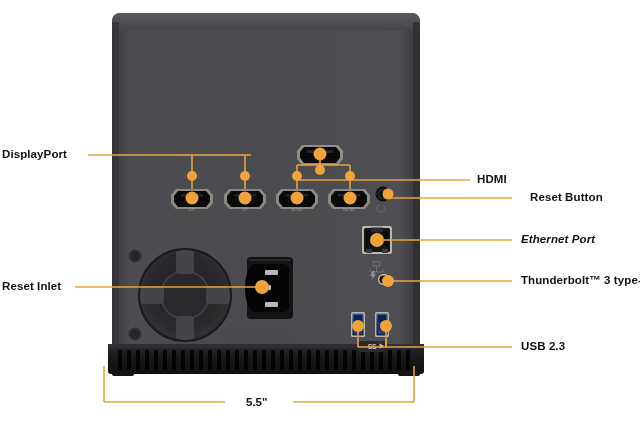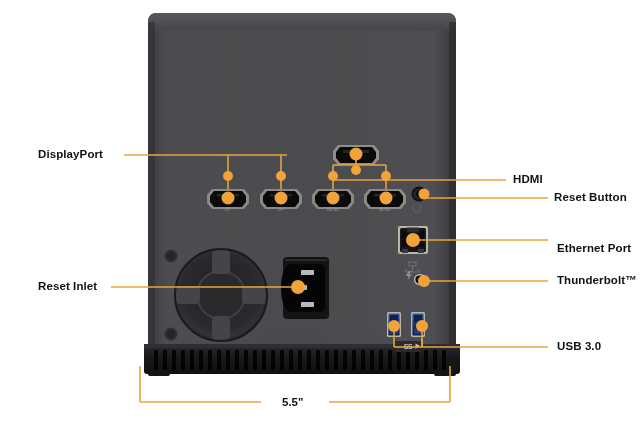--- a/index.html
+++ b/index.html
@@ -3,21 +3,21 @@
 <meta charset="utf-8">
 <style>
   html,body{margin:0;padding:0;}
   body{
     width:640px;height:427px;
     background:#ffffff;
     font-family:"Liberation Sans", sans-serif;
     overflow:hidden;
     position:relative;
   }
-  #stage{position:absolute;left:0;top:0;width:536px;height:427px;margin-left:36px;}
+  #stage{position:absolute;left:0;top:0;width:536px;height:427px;}
   #stage svg{position:absolute;left:0;top:0;}
   .callout-label{
     position:absolute;
     font-family:"Liberation Sans", sans-serif;
     font-size:11.5px;
     font-weight:bold;
     color:#111111;
     white-space:nowrap;
     letter-spacing:0.1px;
   }
@@ -298,27 +298,27 @@
     </g>
 
   </svg>
 
   <div class="callout-label leftside" style="left:2px;top:148px;">DisplayPort</div>
 
   <div class="callout-label leftside" style="left:2px;top:280px;">Reset Inlet</div>
 
   <div class="callout-label" style="left:477px;top:173px;">HDMI</div>
 
-  <div class="callout-label" style="left:490px;top:191px;padding-left:28px;">Reset Button</div>
-
-  <div class="callout-label" style="left:521px;top:242px;">Ethernet Port</div>
+  <div class="callout-label" style="left:502px;top:191px;padding-left:28px;">Reset Button</div>
+
+  <div class="callout-label" style="left:521px;top:233px;font-style:italic;">Ethernet Port</div>
 
   <div class="callout-label" style="left:521px;top:274px;">Thunderbolt™ 3 type-C</div>
 
-  <div class="callout-label" style="left:521px;top:340px;">USB 3.0</div>
+  <div class="callout-label" style="left:521px;top:340px;">USB 2.3</div>
 
   <div class="dim-label" style="left:246px;top:396px;">5.5"</div>
 
   <div class="port-code" style="left:176px;top:207px;width:32px;">DP</div>
   <div class="port-code" style="left:229px;top:207px;width:32px;">DP</div>
   <div class="port-code" style="left:281px;top:207px;width:32px;">HDMI</div>
   <div class="port-code" style="left:333px;top:207px;width:32px;">HDMI</div>
 
 </div>
 

